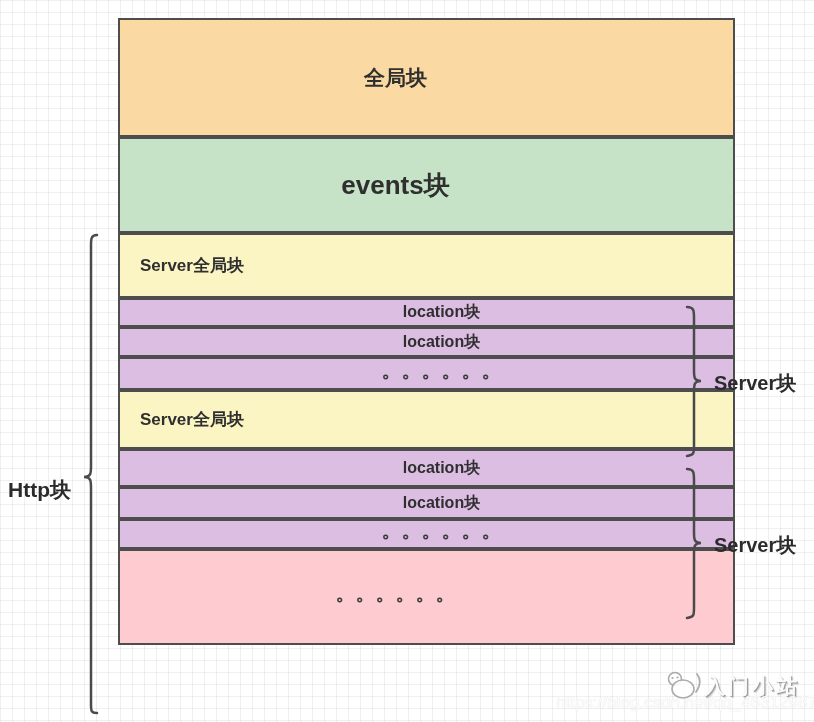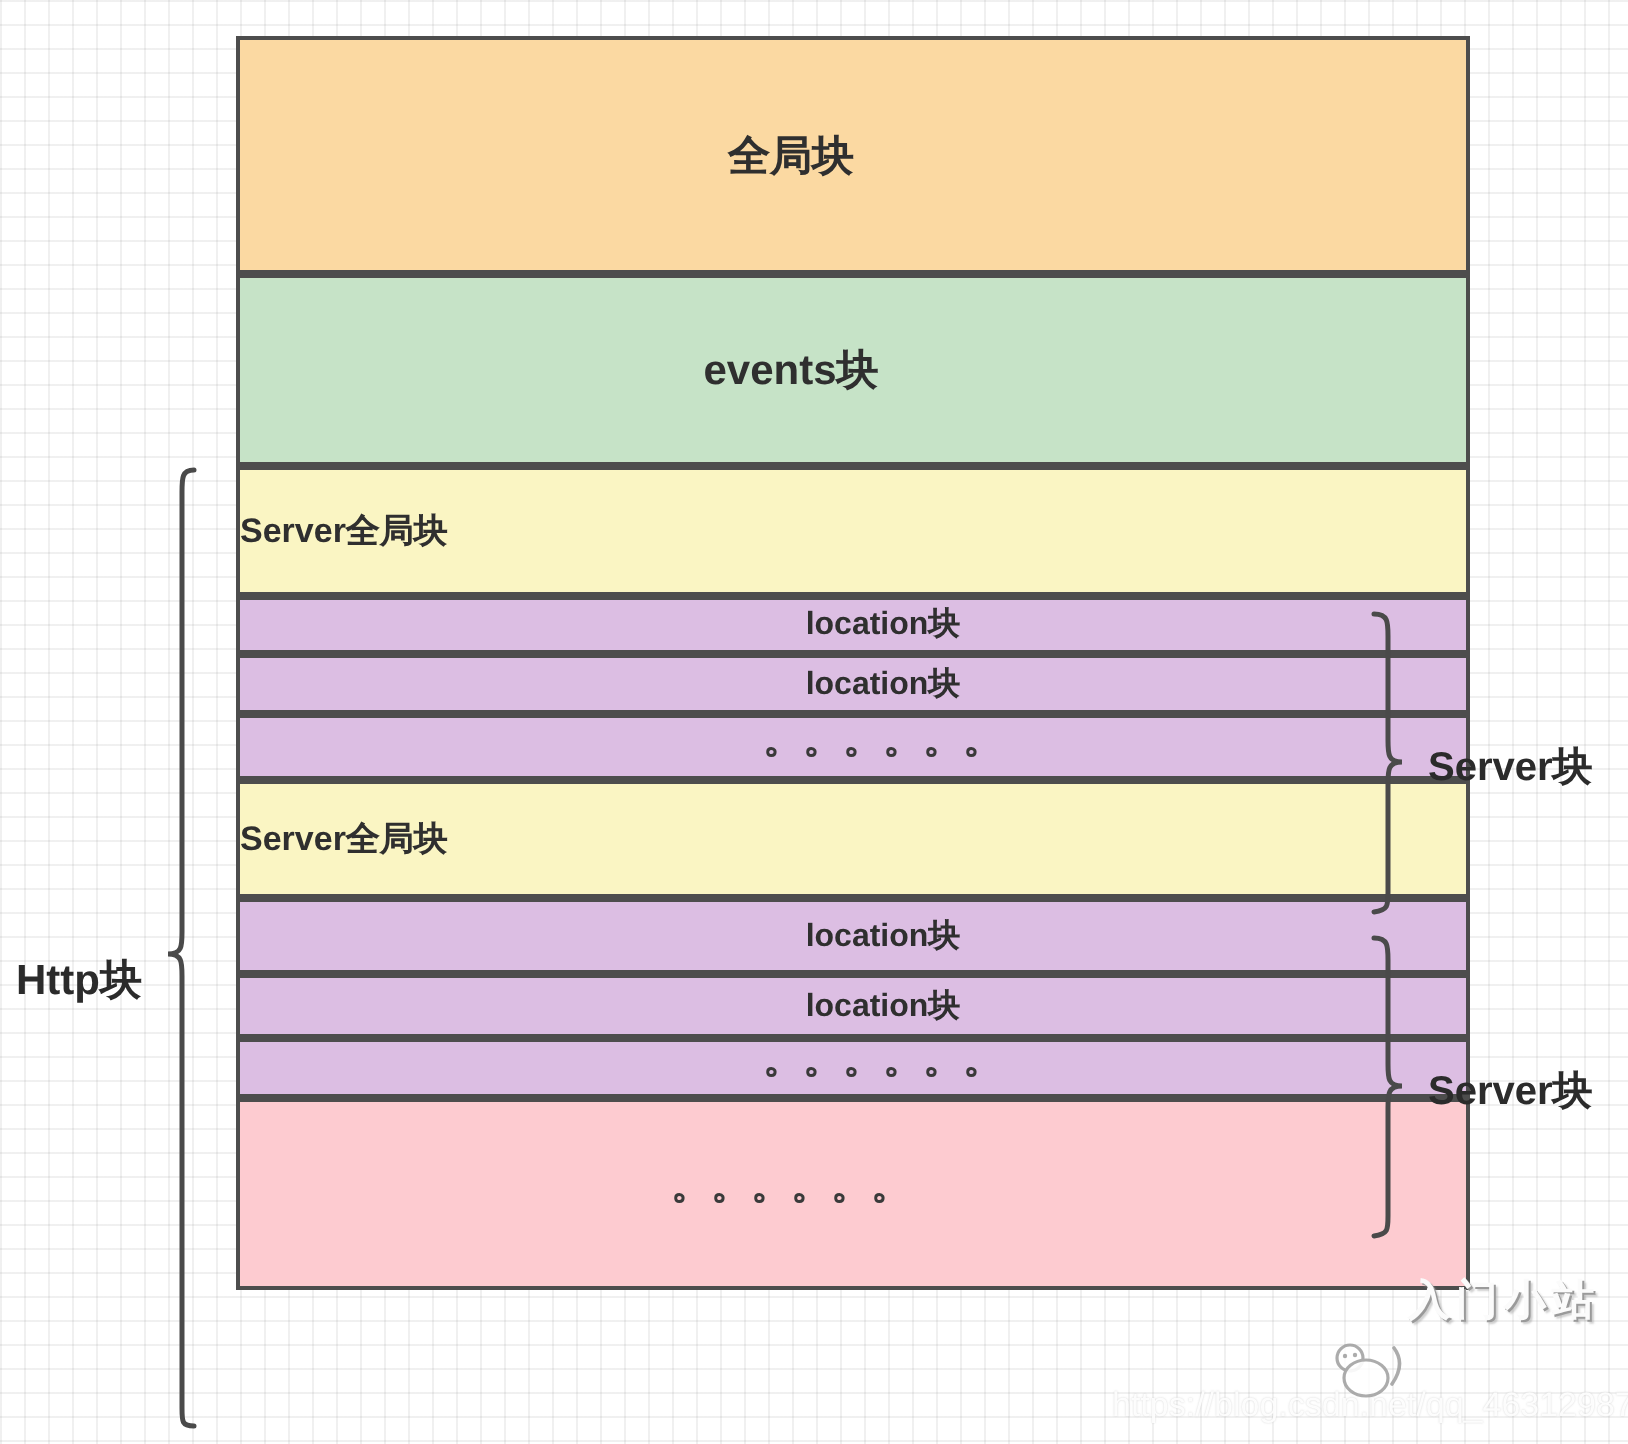--- a/index.html
+++ b/index.html
@@ -27,32 +27,32 @@
     box-sizing: border-box;
     width: 100%;
     border: 2px solid #4d4d4d;
     display: flex;
     align-items: center;
     font-weight: bold;
     color: #2f2f2f;
   }
   .blk + .blk { margin-top: 0; }
   .center { justify-content: center; padding-right: 62px; }
-  .leftpad  { }
+  .leftpad  { padding-left: 20px; }
   .locpad   { padding-left: 30px; justify-content: center; }
 
   .c-global   { background: #FBD9A2; }
   .c-events   { background: #C6E3C7; }
   .c-http     { background: #ADE8F0; }
   .c-server   { background: #FAF5C3; }
   .c-location { background: #DCBEE3; }
   .c-other    { background: #FDCBD0; }
 
   .h-global { height: 119px; font-size: 21px; }
-  .h-events { height: 96px;  font-size: 21px; text-align: center; }
+  .h-events { height: 96px;  font-size: 26px; text-align: center; }
   .h-http   { height: 70px;  font-size: 18px; }
   .h-srv1   { height: 65px;  font-size: 17px; }
   .h-loc-a  { height: 29px;  font-size: 16px; }
   .h-loc-b  { height: 30px;  font-size: 16px; }
   .h-dots1  { height: 33px; }
   .h-srv2   { height: 59px;  font-size: 17px; }
   .h-loc-c  { height: 38px;  font-size: 16px; }
   .h-loc-d  { height: 32px;  font-size: 16px; }
   .h-dots2  { height: 30px; }
   .h-other  { height: 96px; }
@@ -84,21 +84,21 @@
   }
 
   .watermark-logo {
     position: absolute;
     left: 664px; top: 668px;
     width: 40px; height: 36px;
     opacity: 0.85;
   }
   .watermark-name {
     position: absolute;
-    left: 704px; top: 636px;
+    left: 704px; top: 672px;
     font-size: 21px;
     font-weight: bold;
     letter-spacing: 3px;
     color: #fbfbfb;
     text-shadow: 1px 1px 0 #9a9a9a, 2px 2px 1px rgba(150,150,150,0.45);
     white-space: nowrap;
   }
   .watermark-url {
     position: absolute;
     left: 556px; top: 693px;

